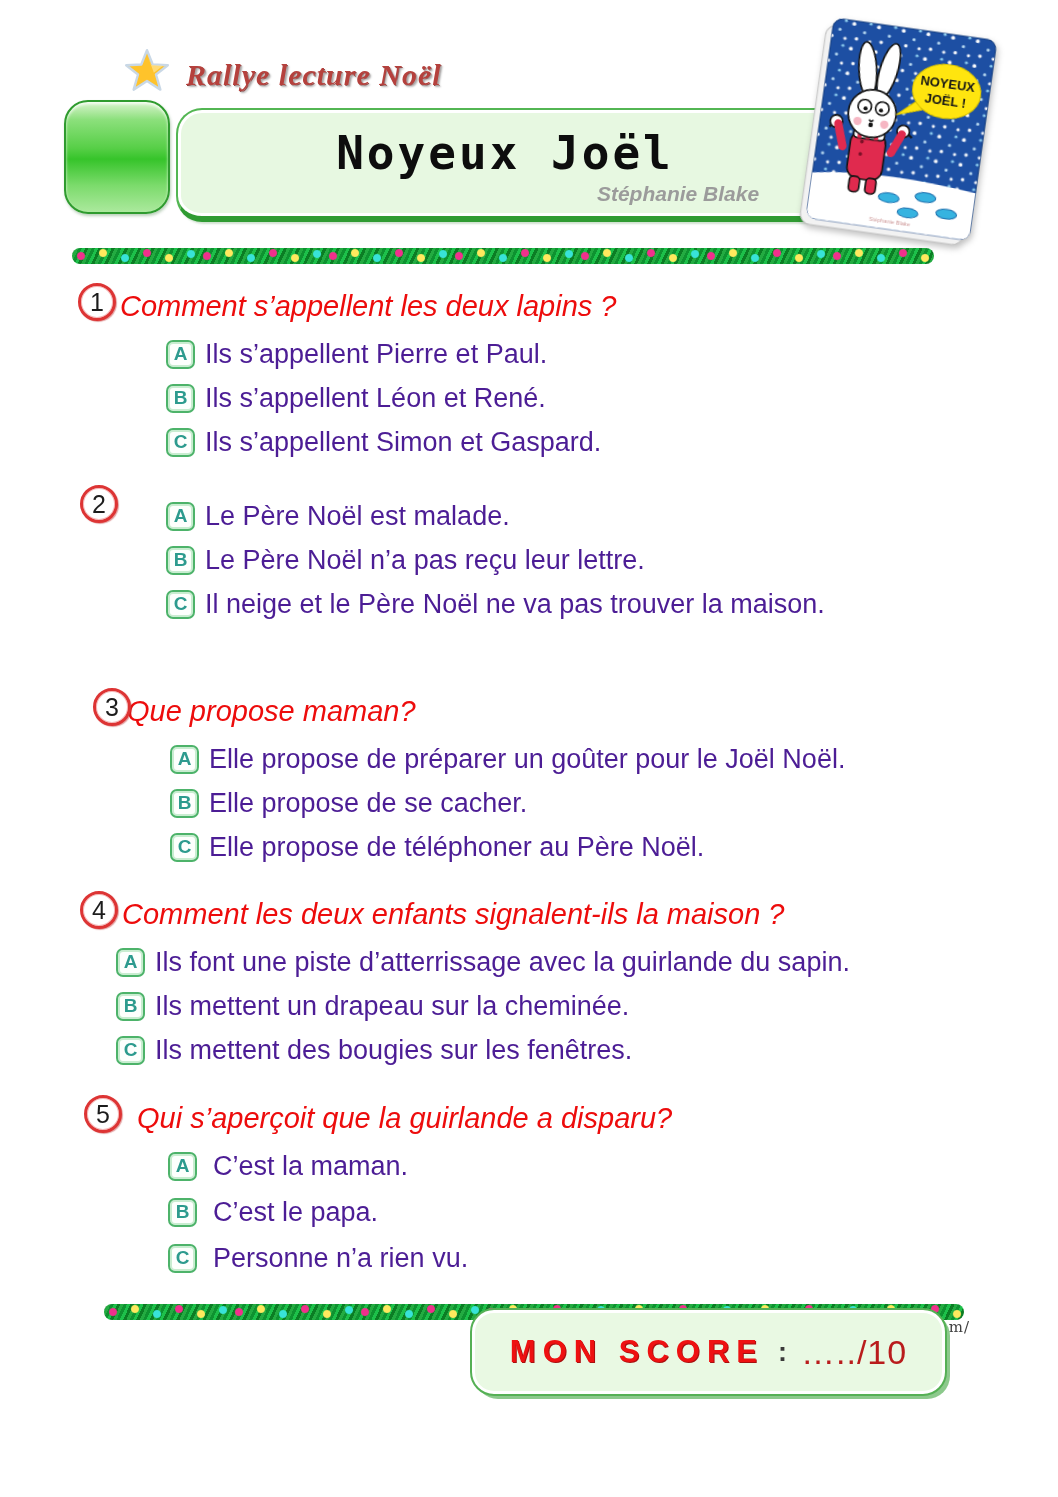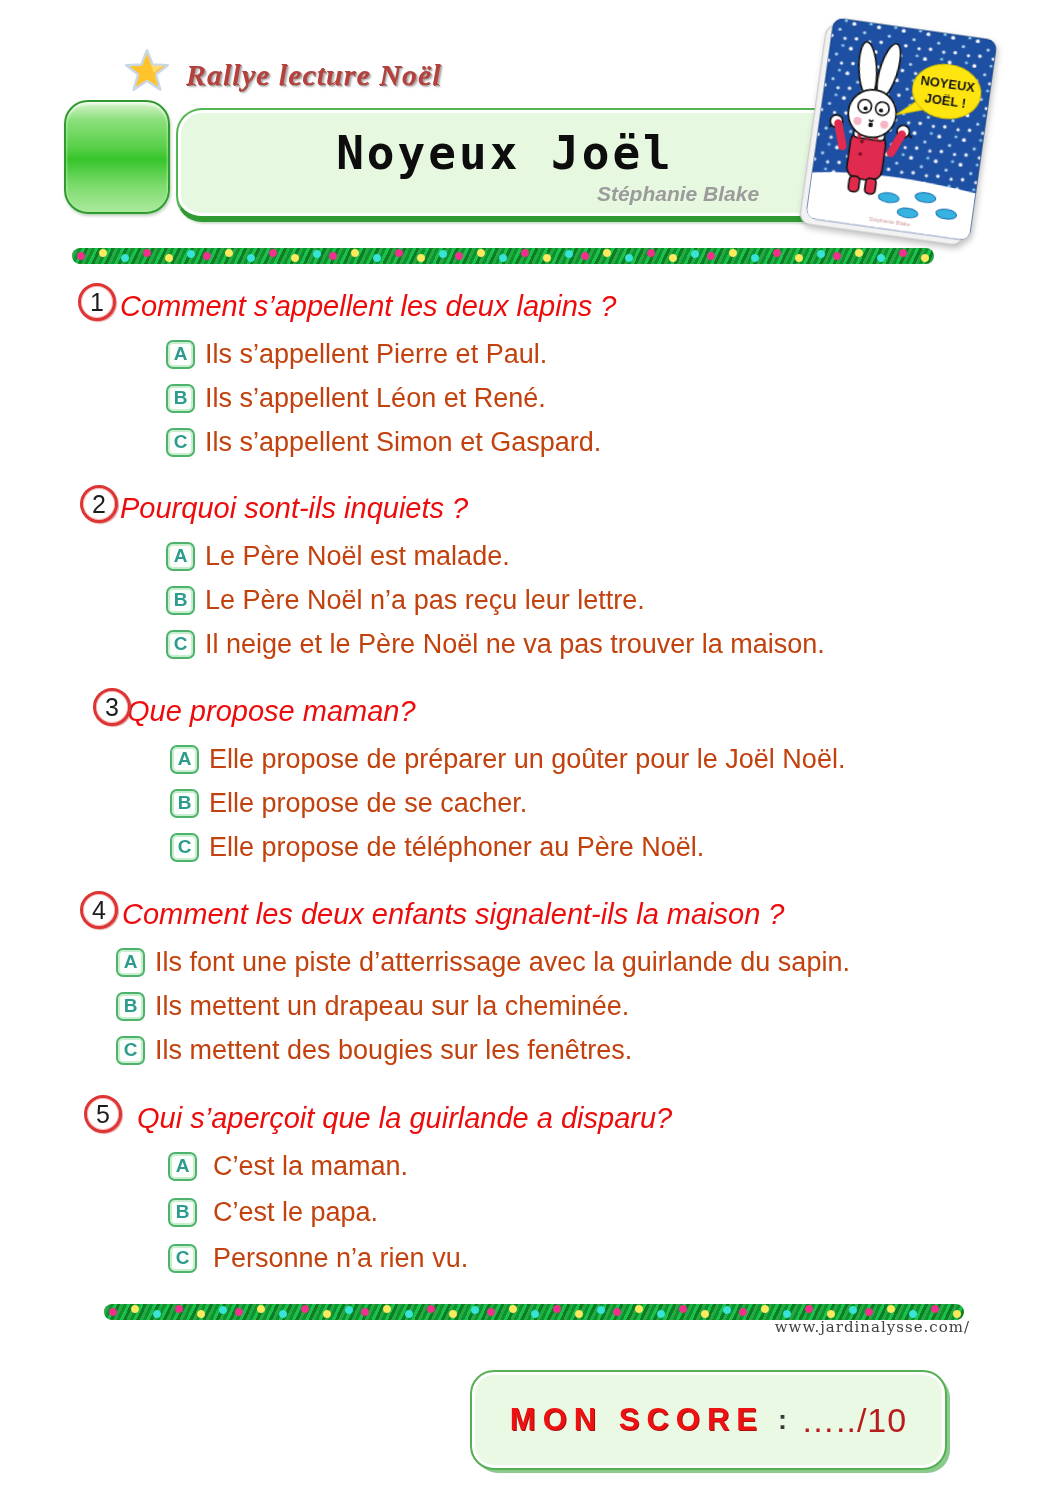--- a/index.html
+++ b/index.html
@@ -78,29 +78,29 @@
   }
   .opts { margin-top:9px; display:flex; flex-direction:column; }
   .opt-row { display:flex; align-items:center; height:44px; gap:10px; }
   .badge {
     flex:0 0 auto; width:29px; height:29px; border-radius:7px;
     background:#fdfffd; border:2px solid #4db36a;
     box-shadow:inset 0 0 0 2px #c9edd1;
     display:flex; align-items:center; justify-content:center;
     font-size:19px; font-weight:bold; color:#2d9b8e;
   }
-  .opt-text { font-size:27px; color:#c2410c; }
+  .opt-text { font-size:27px; color:#4c1d95; }
 
   
   .site-url {
     position:absolute; left:620px; top:1318px; width:350px; text-align:right;
     font-family:"DejaVu Serif", serif; font-size:15px; color:#404040; letter-spacing:1px;
   }
   .score-box {
-    position:absolute; left:470px; top:1370px; width:477px; height:100px;
+    position:absolute; left:470px; top:1308px; width:477px; height:88px;
     border-radius:24px; background:#e9f9e3;
     border:2px solid #55b055;
     box-shadow:inset 0 0 0 3px #ffffff, 4px 4px 0 -1px #8cc98c;
     display:flex; align-items:center; justify-content:center; gap:14px;
   }
   .score-label {
     font-size:31px; font-weight:800; letter-spacing:7px; color:#ee1111;
     text-shadow:1px 1px 0 #a80f0f;
   }
   .score-colon { font-size:27px; font-weight:bold; color:#3a3a3a; }
@@ -195,21 +195,20 @@
       </div>
       <div class="opt-row">
         <span class="badge">C</span>
         <span class="opt-text">Ils s’appellent Simon et Gaspard.</span>
       </div>
     </div>
   </div>
 
   <div class="question" style="top:485px;">
     <div class="q-circle" style="left:80px;">2</div>
-    <div class="q-title" style="margin-left:120px;">Pourquoi sont-ils inquiets ?</div>
     <div class="opts" style="margin-left:166px;">
       <div class="opt-row">
         <span class="badge">A</span>
         <span class="opt-text">Le Père Noël est malade.</span>
       </div>
       <div class="opt-row">
         <span class="badge">B</span>
         <span class="opt-text">Le Père Noël n’a pas reçu leur lettre.</span>
       </div>
       <div class="opt-row">

